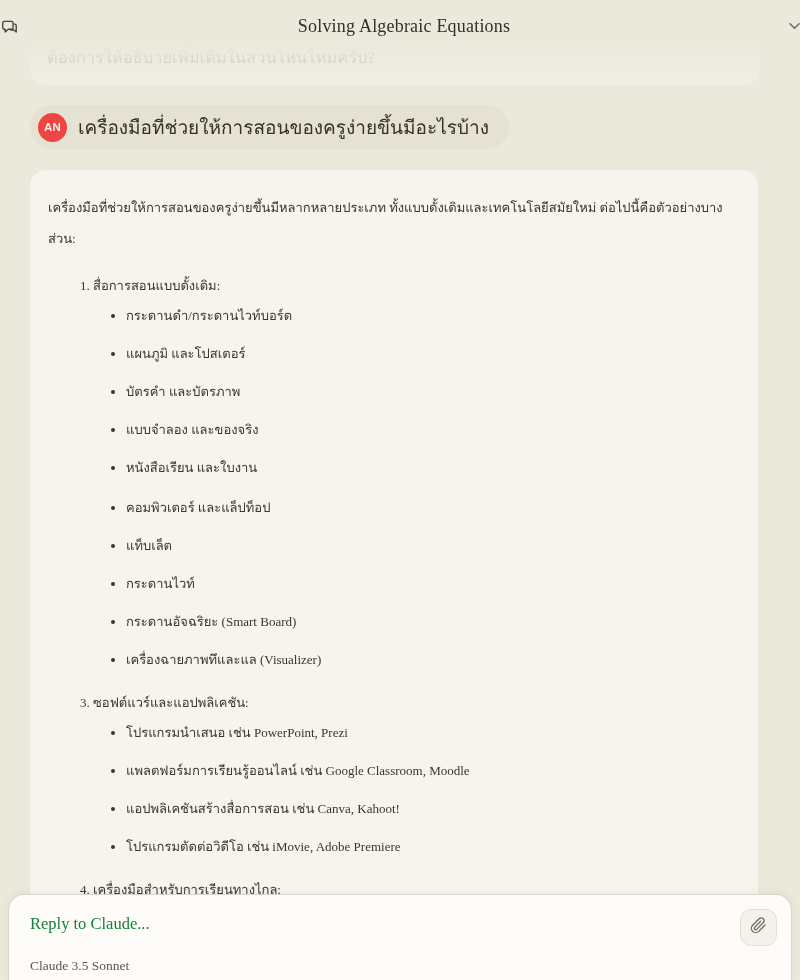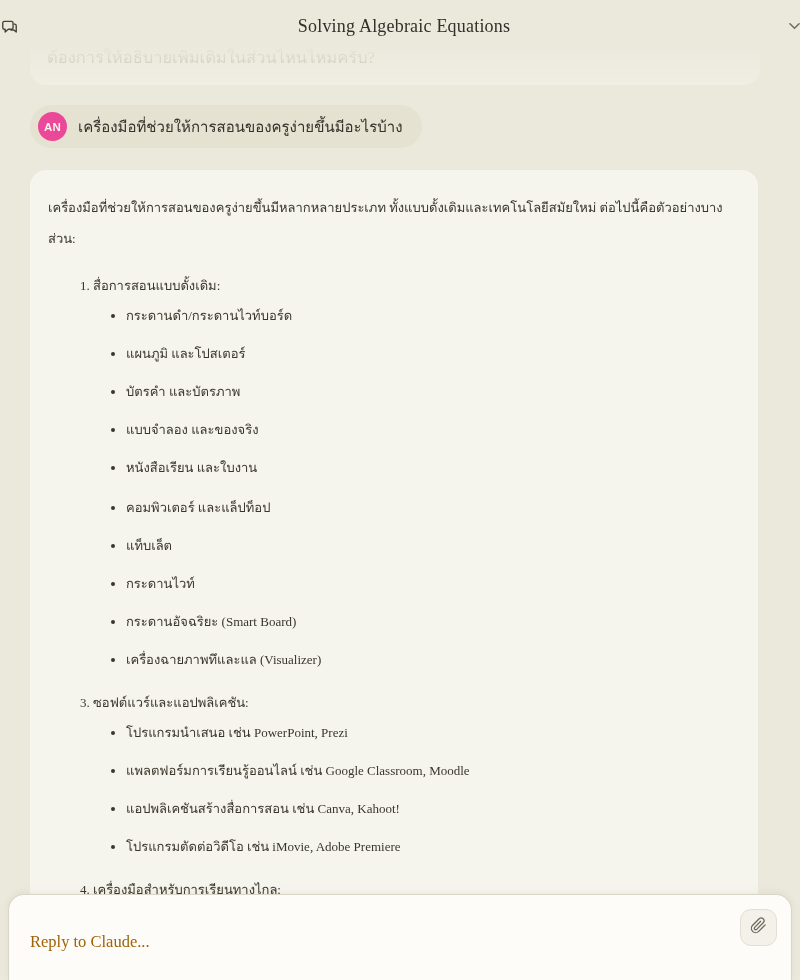--- a/index.html
+++ b/index.html
@@ -31,26 +31,26 @@
     font-size:16.5px;color:#b3ae9f;
   }
   
   .user-bubble{
     position:absolute;left:30px;top:105px;z-index:5;
     display:inline-flex;align-items:center;gap:11px;
     background:#e6e2d2;border-radius:22px;
     padding:7px 20px 7px 8px;
   }
   .avatar{
-    width:29px;height:29px;border-radius:50%;background:#ec4899;
+    width:29px;height:29px;border-radius:50%;background:#ef4444;
     display:flex;align-items:center;justify-content:center;
     color:#f5f3ec;font-family:"Liberation Sans","DejaVu Sans",sans-serif;
     font-weight:bold;font-size:11.5px;letter-spacing:.3px;flex:0 0 auto;
   }
-  .user-text{font-size:15px;color:#36322a;}
+  .user-text{font-size:19px;color:#36322a;}
   
   .resp-card{
     position:absolute;left:30px;top:170px;width:728px;height:810px;z-index:2;
     background:#f6f5ed;border-radius:16px 16px 0 0;
     padding:16px 18px 0 16px;box-sizing:border-box;
     font-size:13px;line-height:31px;
   }
   .intro{margin:6px 2px 17px 2px;}
   .section{margin:16px;}
   .sec-title{margin:4px 0 0 18px;line-height:30px;}
@@ -62,21 +62,21 @@
   }
   
   .composer{
     position:absolute;left:8px;right:8px;bottom:0;height:86px;z-index:30;
     background:#fdfcf8;border:1px solid #d9d5c7;border-bottom:none;
     border-radius:16px 16px 0 0;box-sizing:border-box;
     box-shadow:0 -2px 8px rgba(60,55,40,.05);
     padding:14px 14px 0 21px;
   }
   .composer-row{display:flex;align-items:flex-start;justify-content:space-between;}
-  .composer-placeholder{font-size:16.5px;color:#a16207;padding-top:5px;margin-top:18px;}
+  .composer-placeholder{font-size:16.5px;color:#15803d;padding-top:5px;}
   .attach-btn{
     width:35px;height:35px;border-radius:11px;border:1px solid #e3dfd2;
     background:#f3f2ea;display:flex;align-items:center;justify-content:center;
     color:#6e695e;cursor:pointer;
   }
   .model-label{margin-top:12px;font-size:13.5px;color:#5c564a;}
 </style>
 </head>
 <body>
 
@@ -151,13 +151,14 @@
   <div class="composer-row">
     <div class="composer-placeholder">Reply to Claude...</div>
     <div class="attach-btn">
       <span>
         <svg width="17" height="17" viewBox="0 0 24 24" fill="none" stroke="currentColor" stroke-width="1.8" stroke-linecap="round" stroke-linejoin="round">
           <path d="M21.44 11.05l-9.19 9.19a6 6 0 0 1-8.49-8.49l9.19-9.19a4 4 0 0 1 5.66 5.66l-9.2 9.19a2 2 0 0 1-2.83-2.83l8.49-8.48"></path>
         </svg>
       </span>
     </div>
   </div>
+  <div class="model-label">Claude 3.5 Sonnet</div>
 </div>
 
 </body></html>

